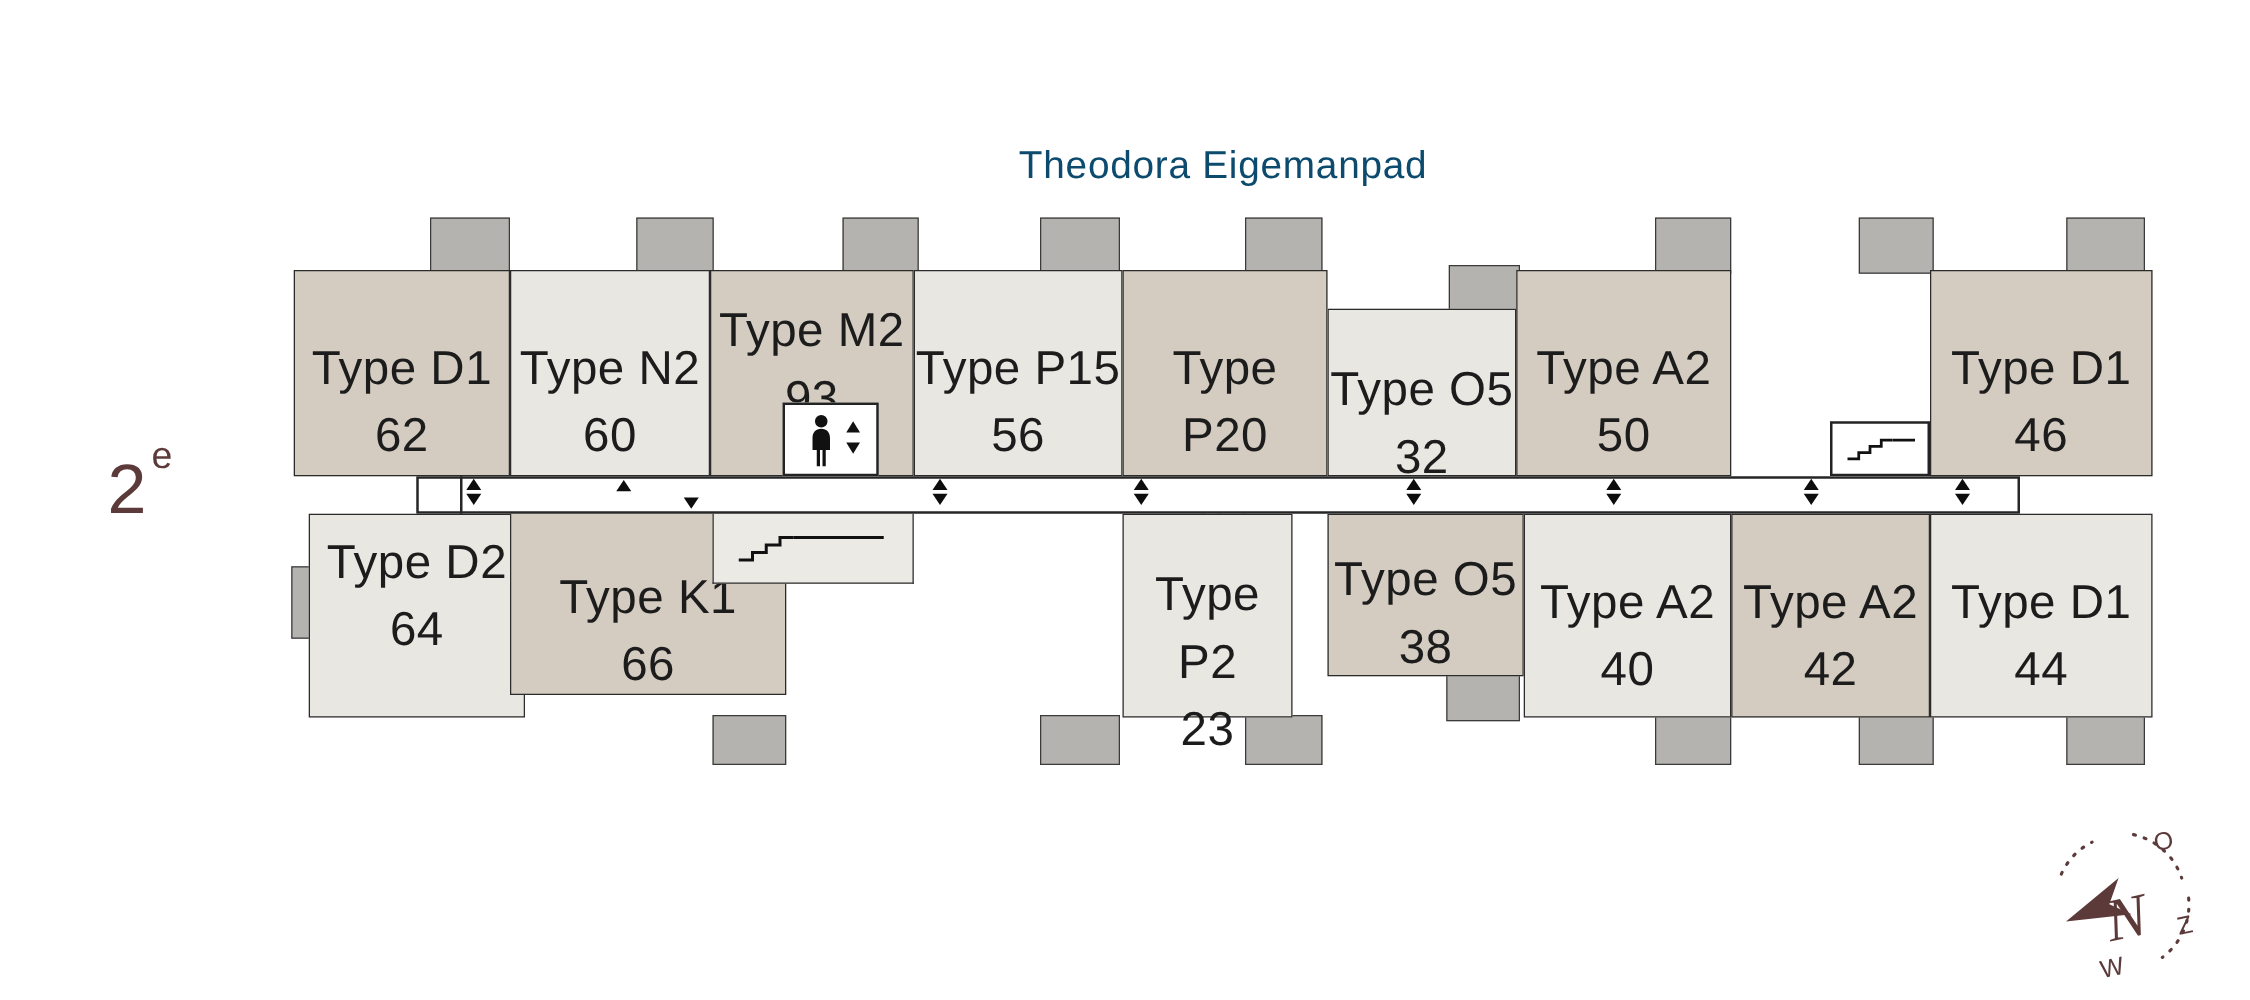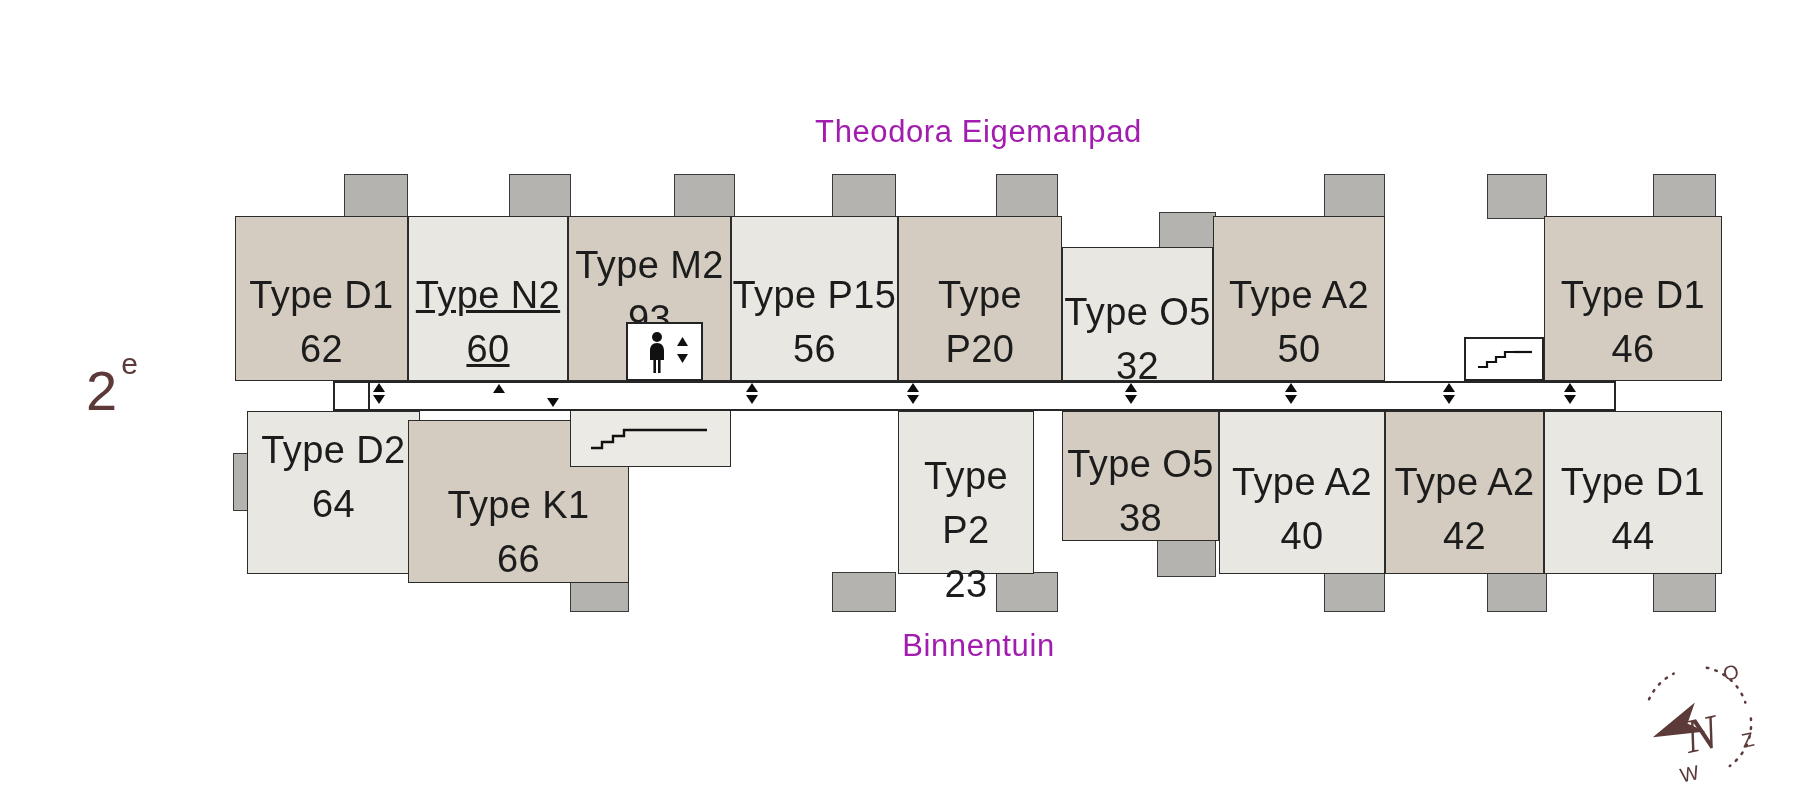--- a/index.html
+++ b/index.html
@@ -30,32 +30,31 @@
     position:absolute;box-sizing:border-box;background:#ffffff;border:2px solid #232323;z-index:4;
     display:flex;align-items:center;justify-content:center;
   }
   .stair-stub{
     position:absolute;left:570px;top:409px;width:161px;height:58px;background:#eceae5;
     border:1.5px solid #2b2b2b;border-top:none;box-sizing:border-box;z-index:2;
     display:flex;align-items:center;justify-content:flex-start;padding-left:12px;
   }
   .floor-ind{position:absolute;left:86px;top:358px;color:#5d3a3a;font-size:56px;letter-spacing:1px;z-index:2;}
   .floor-ind sup{font-size:30px;position:relative;top:-16px;left:3px;}
-  .street{position:absolute;left:235px;width:1487px;text-align:center;color:#a21caf;font-size:31px;letter-spacing:.6px;z-index:2;}
+  .street{position:absolute;left:235px;width:1487px;text-align:center;color:#0c4a6e;font-size:31px;letter-spacing:.6px;z-index:2;}
   .top-street{top:114px;}
   .bottom-street{top:628px;}
   .compass{position:absolute;left:1640px;top:660px;z-index:2;}
 </style>
 </head>
 <body>
 
 <div class="plan">
 
   <div class="street top-street">Theodora Eigemanpad</div>
-  <div class="street bottom-street">Binnentuin</div>
 
   <div class="floor-ind"><span>2</span><sup>e</sup></div>
 
   <div class="block" style="left:344px;top:174px;width:64px;height:45px;"></div>
   <div class="block" style="left:509px;top:174px;width:62px;height:45px;"></div>
   <div class="block" style="left:674px;top:174px;width:61px;height:45px;"></div>
   <div class="block" style="left:832px;top:174px;width:64px;height:45px;"></div>
   <div class="block" style="left:996px;top:174px;width:62px;height:45px;"></div>
   <div class="block" style="left:1159px;top:212px;width:57px;height:37px;"></div>
   <div class="block" style="left:1324px;top:174px;width:61px;height:45px;"></div>
@@ -70,21 +69,21 @@
   <div class="block" style="left:1487px;top:572px;width:60px;height:40px;"></div>
   <div class="block" style="left:1653px;top:572px;width:63px;height:40px;"></div>
   <div class="block" style="left:233px;top:453px;width:48px;height:58px;"></div>
 
   <div class="unit tan" style="left:235px;top:216px;width:173px;height:165px;padding-top:52px;">
     <div class="unit-label">
         <span>Type D1</span>
         <span>62</span>
       </div>
   </div>
-  <div class="unit light" style="left:408px;top:216px;width:160px;height:165px;padding-top:52px;text-decoration:underline;">
+  <div class="unit light" style="left:408px;top:216px;width:160px;height:165px;padding-top:52px;">
     <div class="unit-label">
         <span>Type N2</span>
         <span>60</span>
       </div>
   </div>
   <div class="unit tan" style="left:568px;top:216px;width:163px;height:165px;padding-top:22px;">
     <div class="unit-label">
         <span>Type M2</span>
         <span>93</span>
       </div>
@@ -119,21 +118,21 @@
         <span>46</span>
       </div>
   </div>
 
   <div class="unit light" style="left:235px;top:411px;width:173px;height:163px;padding-top:12px;margin-left:12px;">
     <div class="unit-label">
         <span>Type D2</span>
         <span>64</span>
       </div>
   </div>
-  <div class="unit tan" style="left:408px;top:420px;width:221px;height:163px;padding-top:58px;">
+  <div class="unit tan" style="left:408px;top:393px;width:221px;height:163px;padding-top:58px;">
     <div class="unit-label">
         <span>Type K1</span>
         <span>66</span>
       </div>
   </div>
   <div class="unit light" style="left:898px;top:411px;width:136px;height:163px;padding-top:38px;">
     <div class="unit-label">
         <span>Type P2</span>
         <span>23</span>
       </div>

